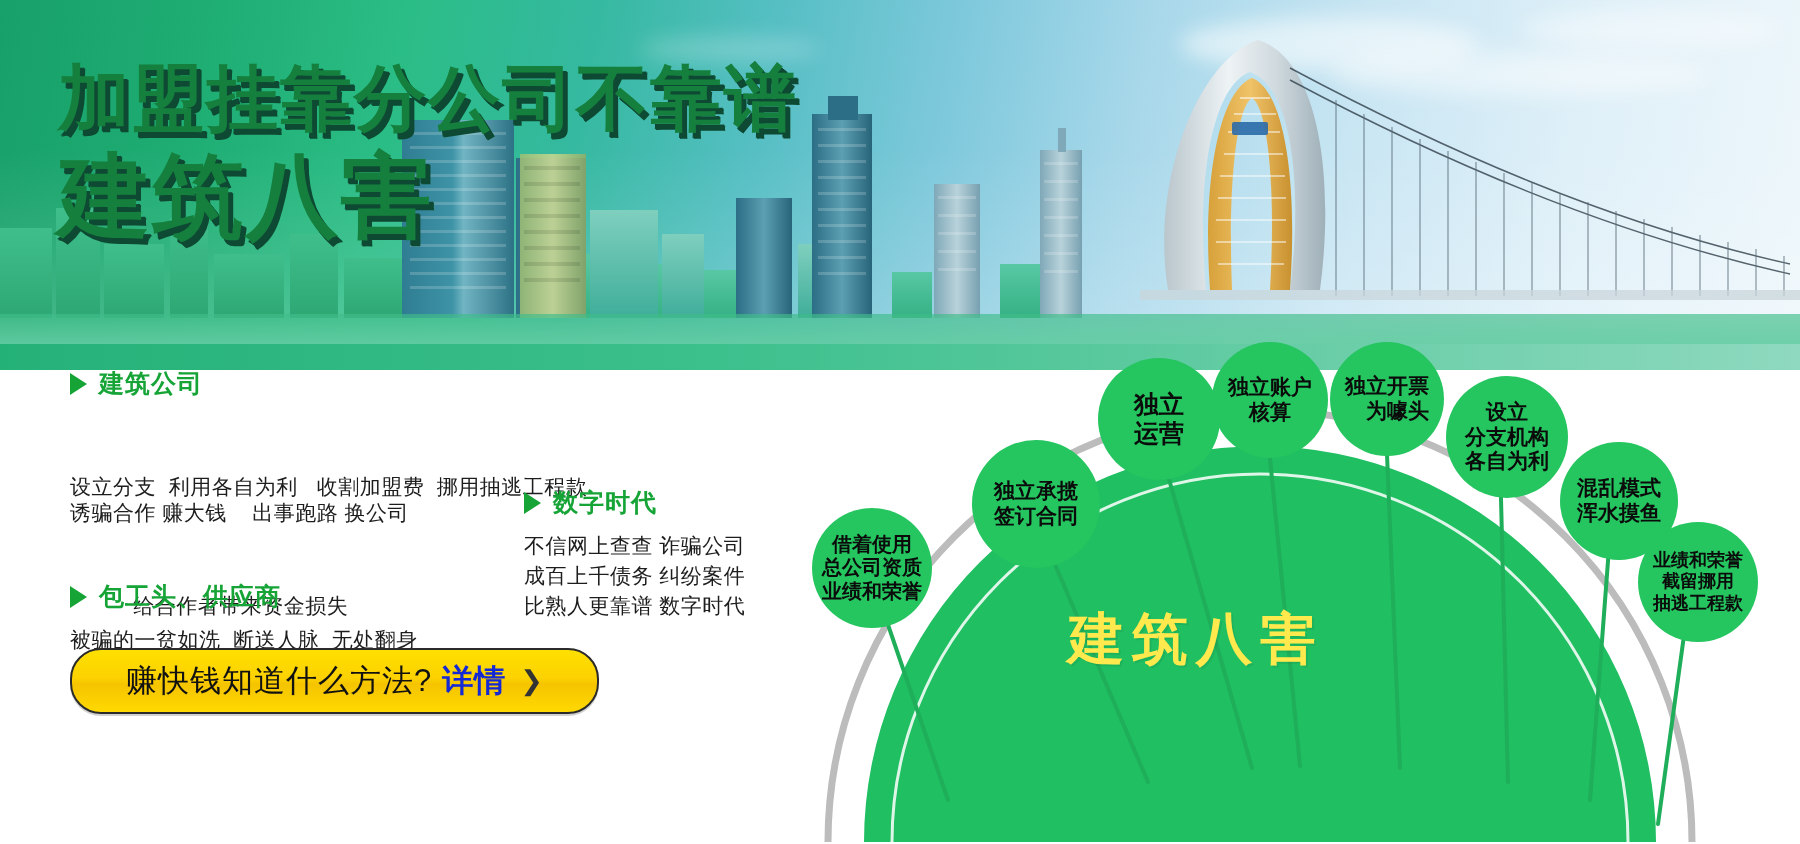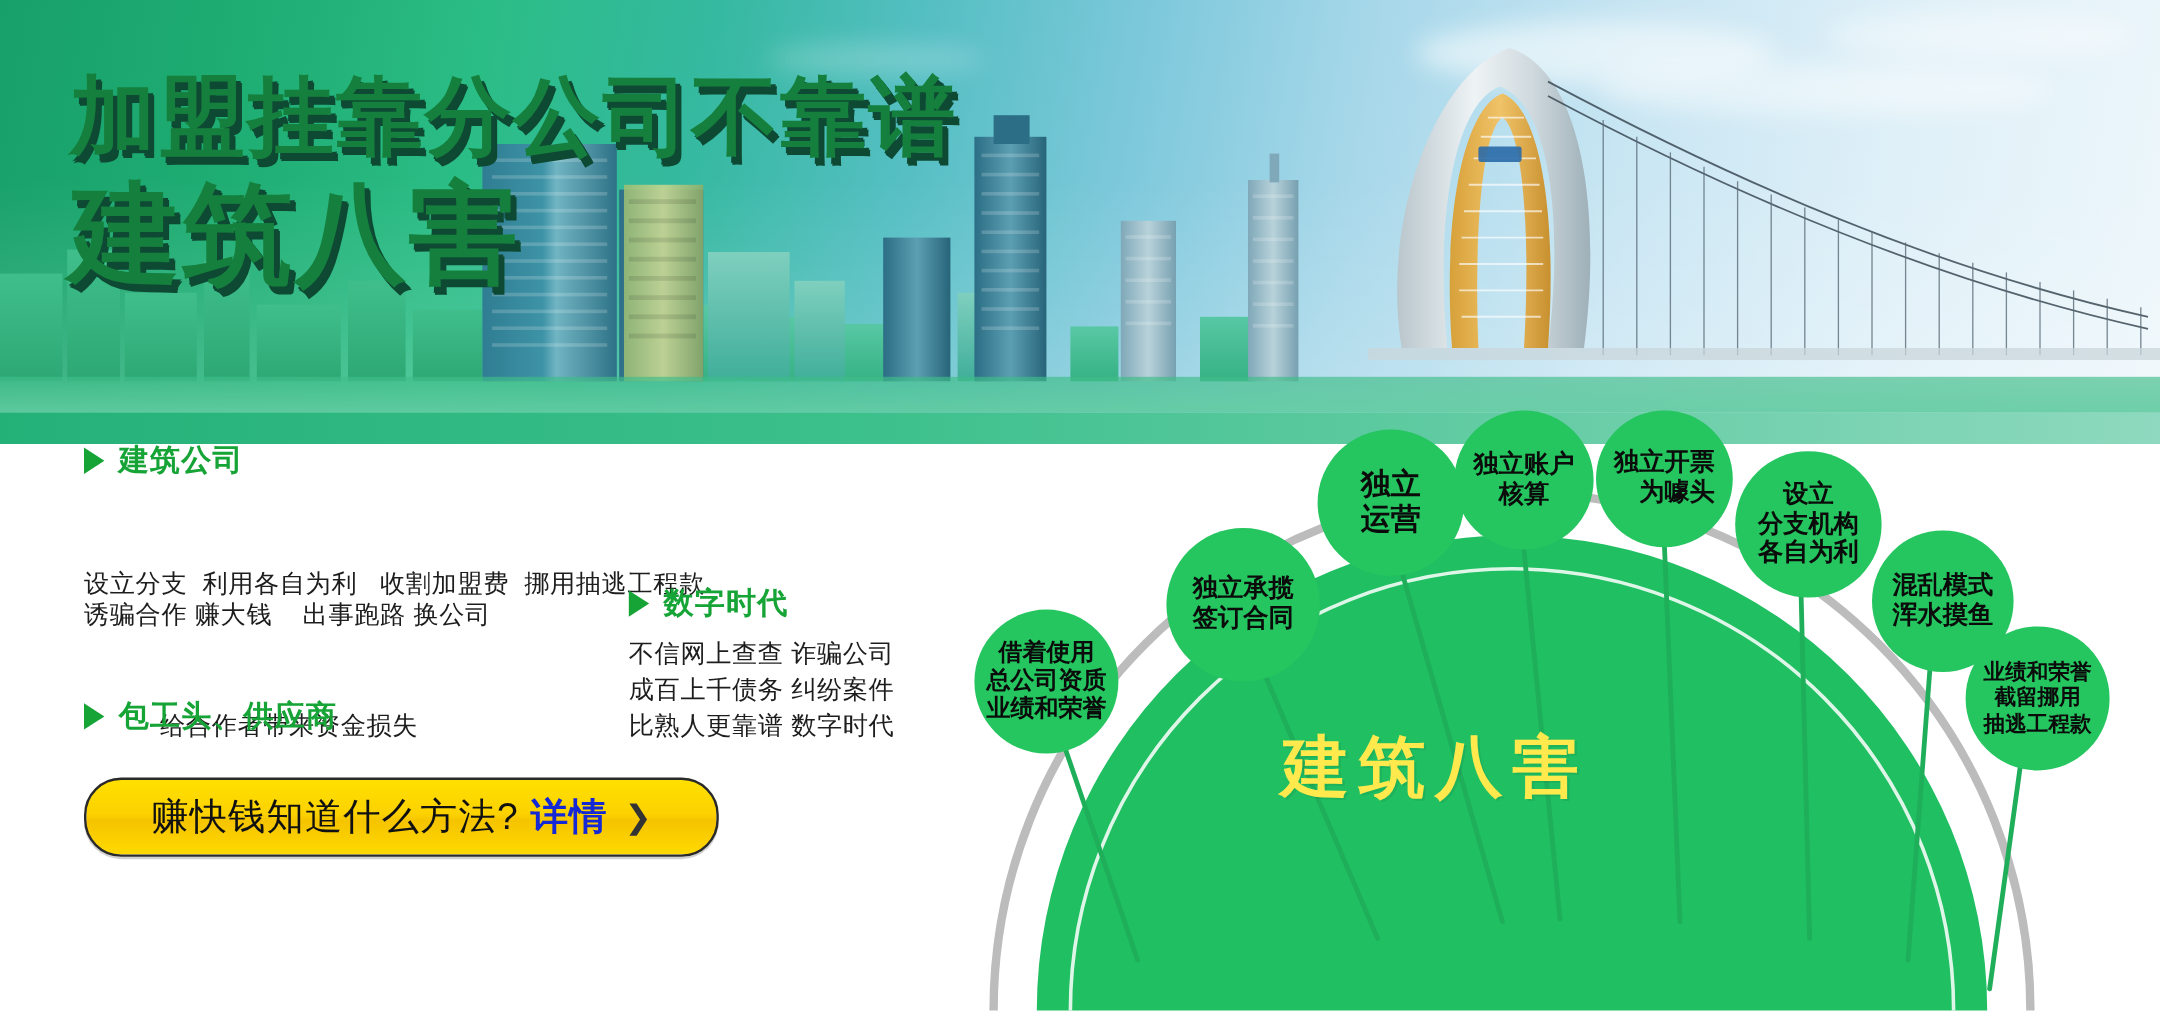--- a/index.html
+++ b/index.html
@@ -288,20 +288,21 @@
 
     <div class="sec s2">
       <div class="sec-body">诱骗合作 赚大钱    出事跑路 换公司</div>
     </div>
 
     <div class="sec s3">
       <div class="sec-head">
         <span class="tri"></span>
         <span class="sec-title">包工头、供应商</span>
       </div>
+      <div class="sec-body">被骗的一贫如洗  断送人脉  无处翻身</div>
     </div>
 
     <div class="sec s4">
       <div class="sec-head">
         <span class="tri"></span>
         <span class="sec-title">数字时代</span>
       </div>
       <div class="sec-body">不信网上查查 诈骗公司
 成百上千债务 纠纷案件
 比熟人更靠谱 数字时代</div>

